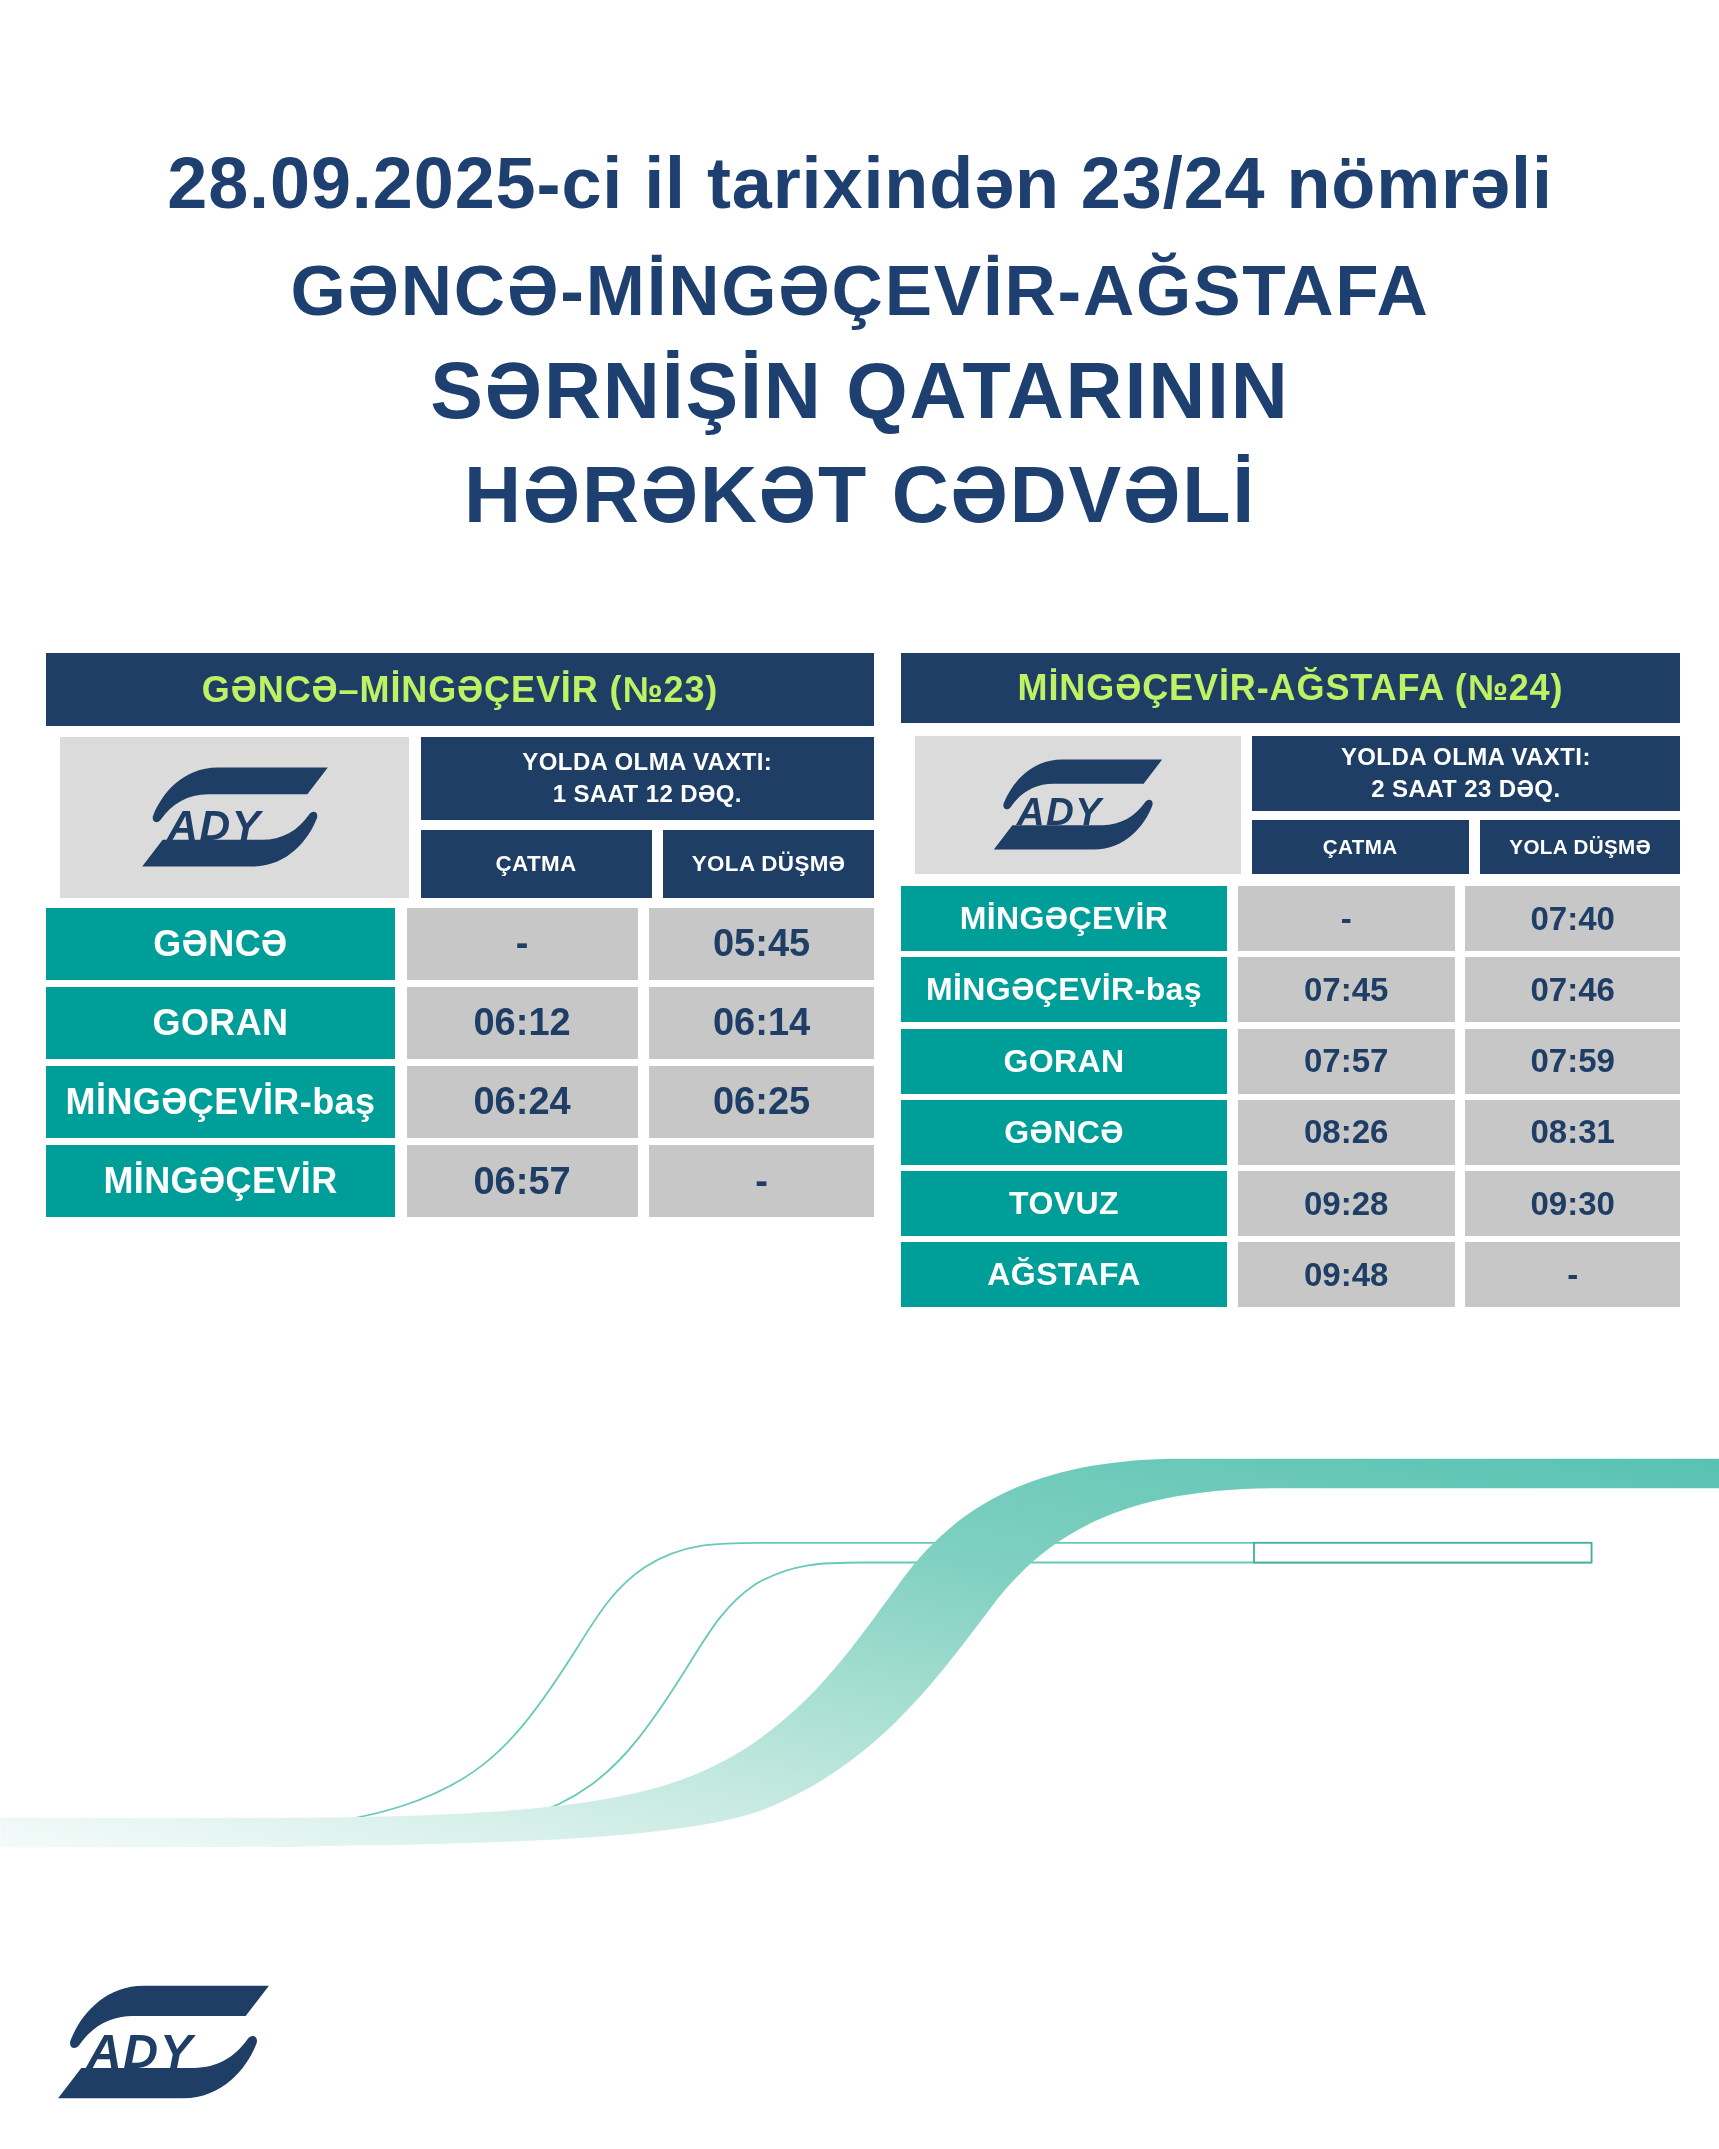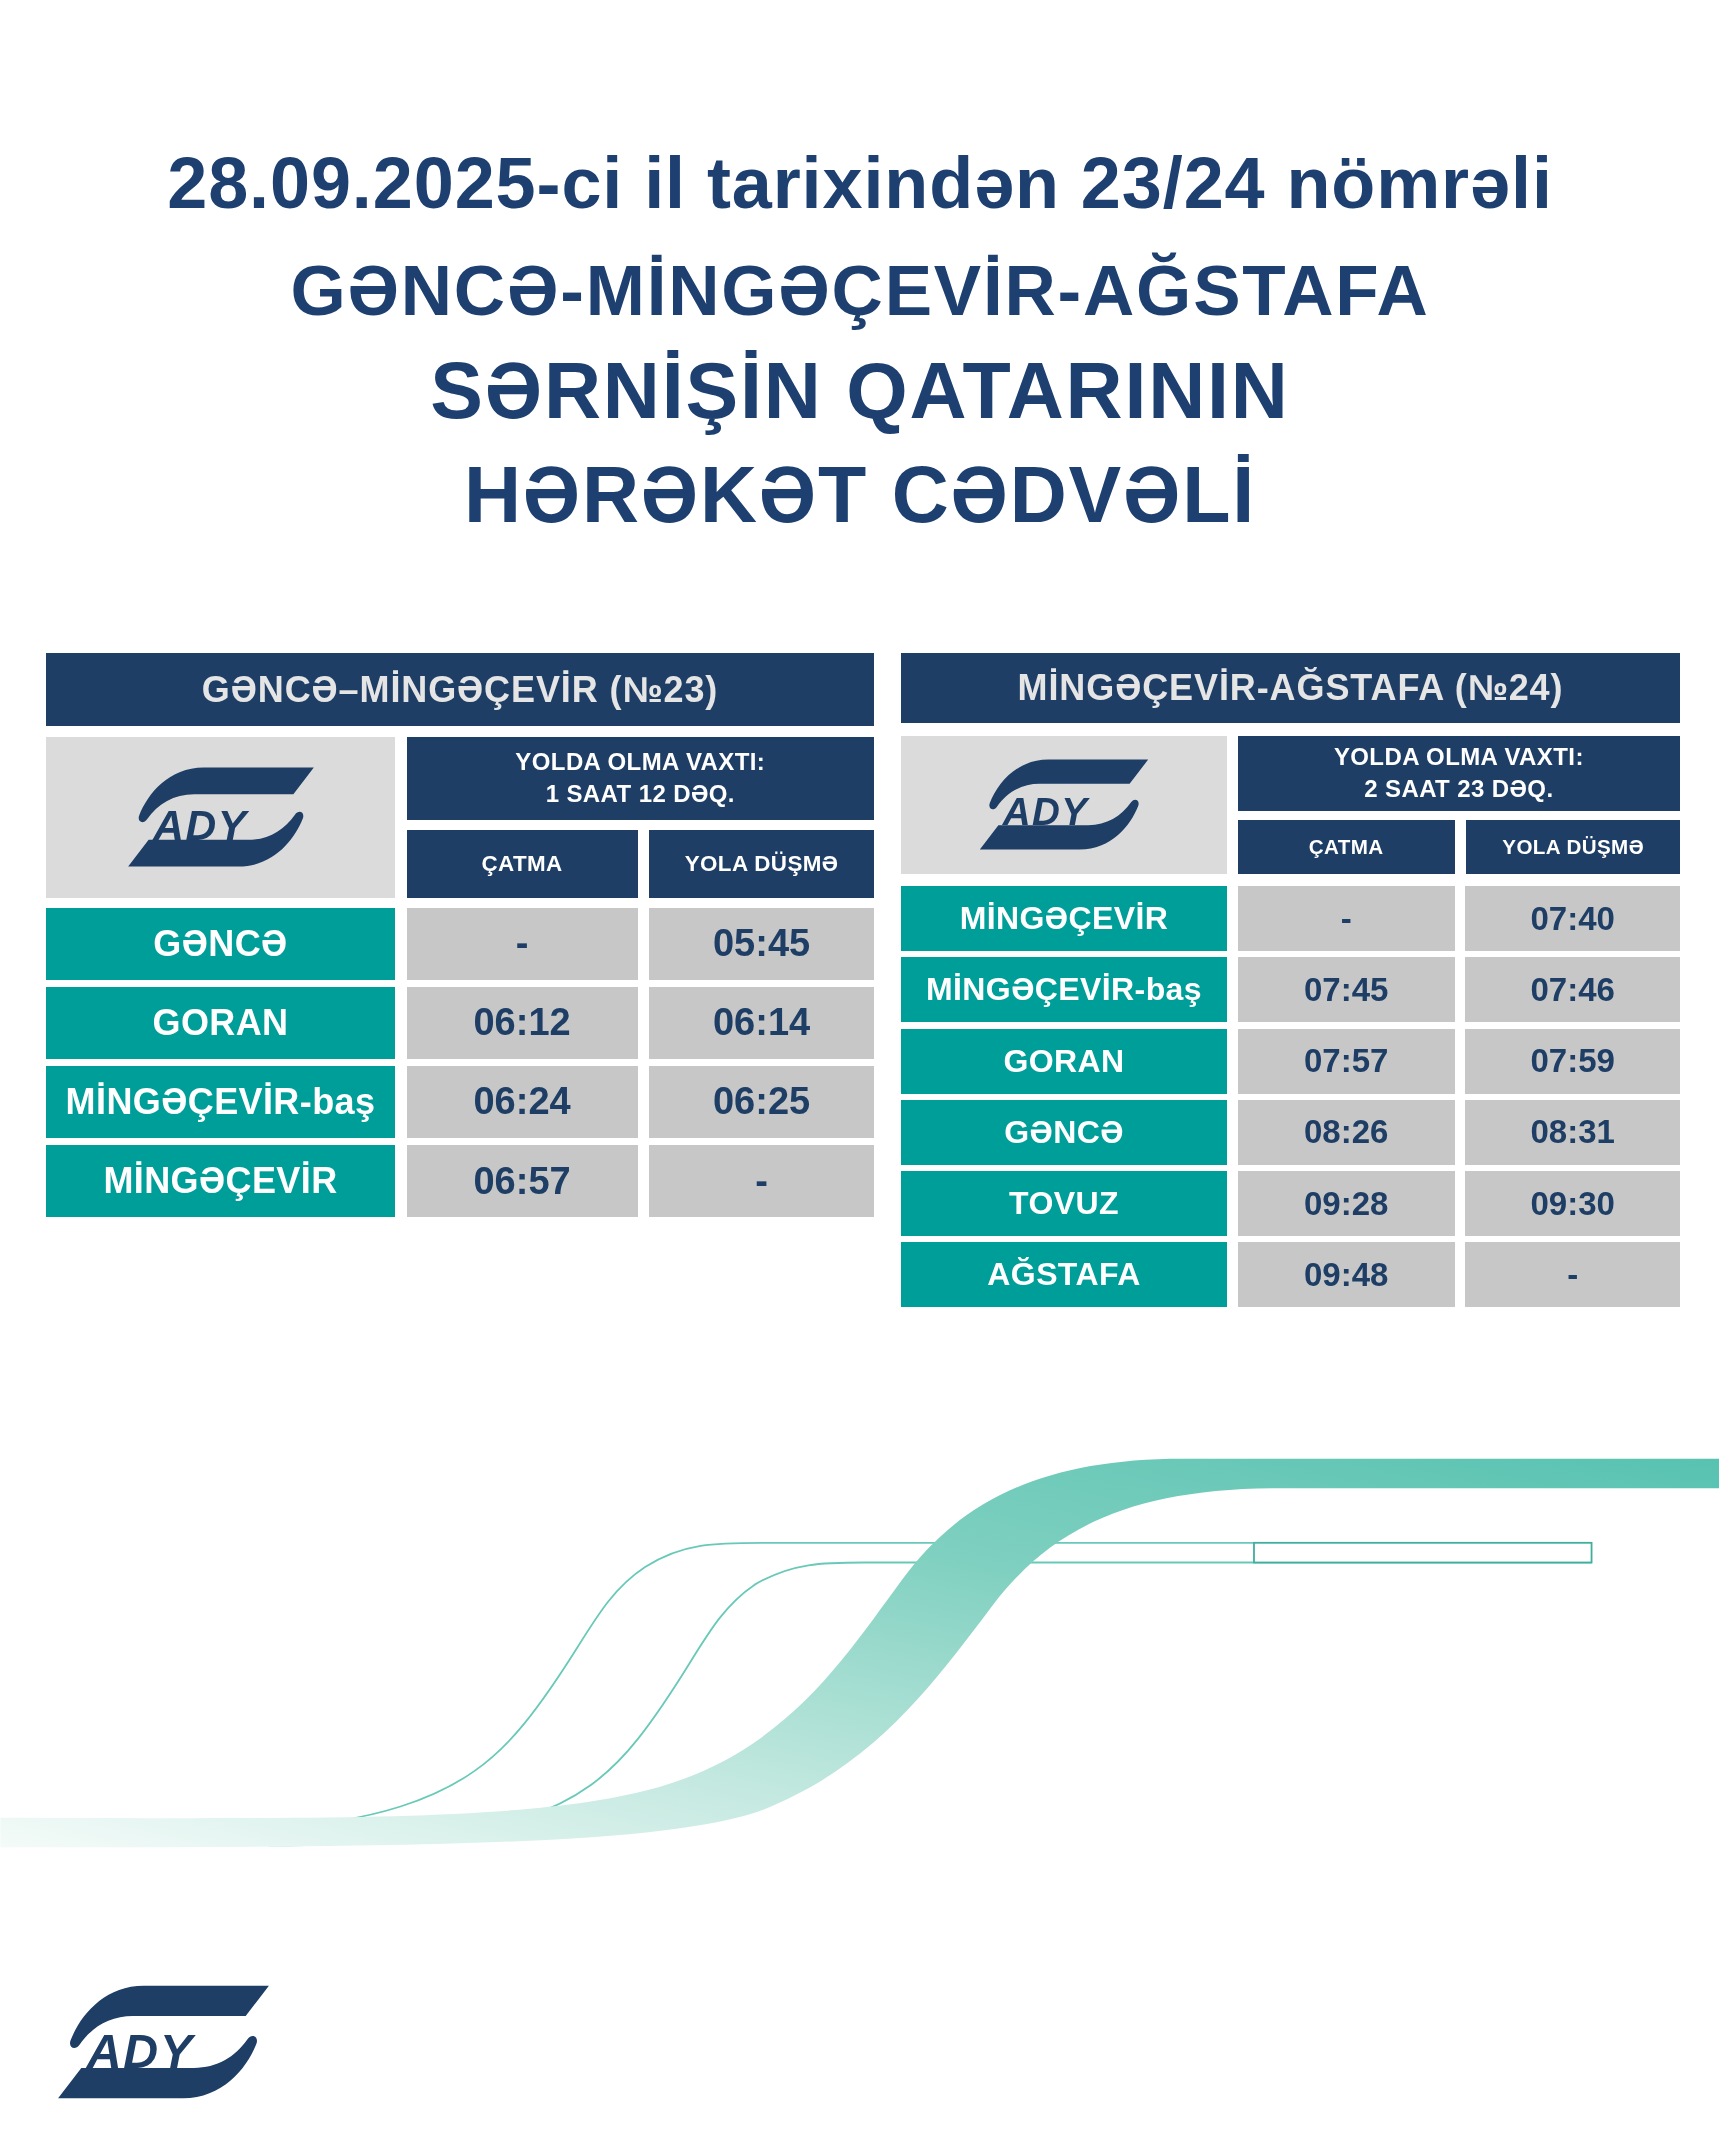--- a/index.html
+++ b/index.html
@@ -14,26 +14,26 @@
   .title-line1 { margin-top:147px; font-size:72px; letter-spacing:0.9px; line-height:1; }
   .title-line2 { margin-top:36px; font-size:71px; letter-spacing:1.8px; line-height:1; }
   .title-line3 { margin-top:25px; font-size:79px; letter-spacing:1.8px; line-height:1; }
   .title-line4 { margin-top:25px; font-size:79px; letter-spacing:1.8px; line-height:1; }
 
   
   .tbl { position:absolute; top:653px; z-index:2; }
   .tbl-left  { left:46px;  width:828px; }
   .tbl-right { left:901px; width:779px; }
 
-  .tbl-header { background:#1e3e66; color:#e5e5e5; display:flex; align-items:center;
+  .tbl-header { background:#1e3e66; color:#bef264; display:flex; align-items:center;
     justify-content:center; font-weight:bold; font-size:36px; letter-spacing:0.9px; }
   .tbl-left  .tbl-header { height:73px; margin-bottom:10.7px; }
   .tbl-right .tbl-header { height:70px; margin-bottom:12.5px; }
 
-  .sub { display:flex; }
+  .sub { display:flex;margin-left:14px; }
   .tbl-left  .sub { height:161px; margin-bottom:9.9px; gap:11.6px; }
   .tbl-right .sub { height:138px; margin-bottom:12.5px; gap:10.7px; }
 
   .logo-cell { background:#dbdbdb; display:flex; align-items:center; justify-content:center; }
   .tbl-left  .logo-cell { width:349px; }
   .tbl-right .logo-cell { width:326px; }
 
   .sub-right { flex:1; display:flex; flex-direction:column; }
   .travel { background:#1e3e66; color:#ffffff; display:flex; flex-direction:column;
     align-items:center; justify-content:center; font-weight:bold; text-align:center;

